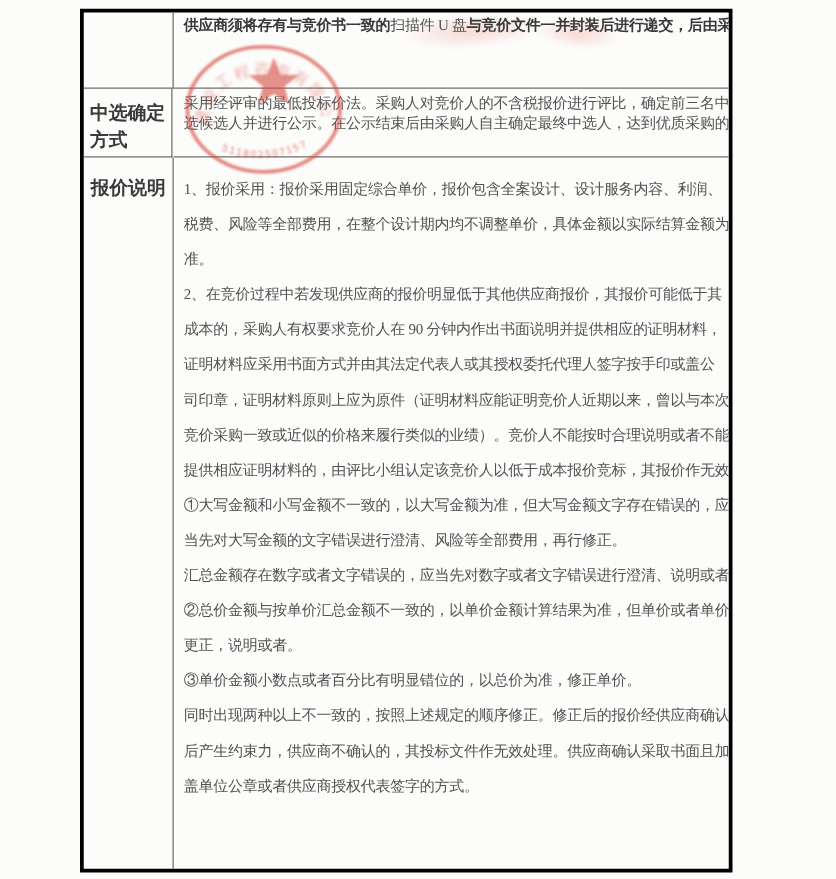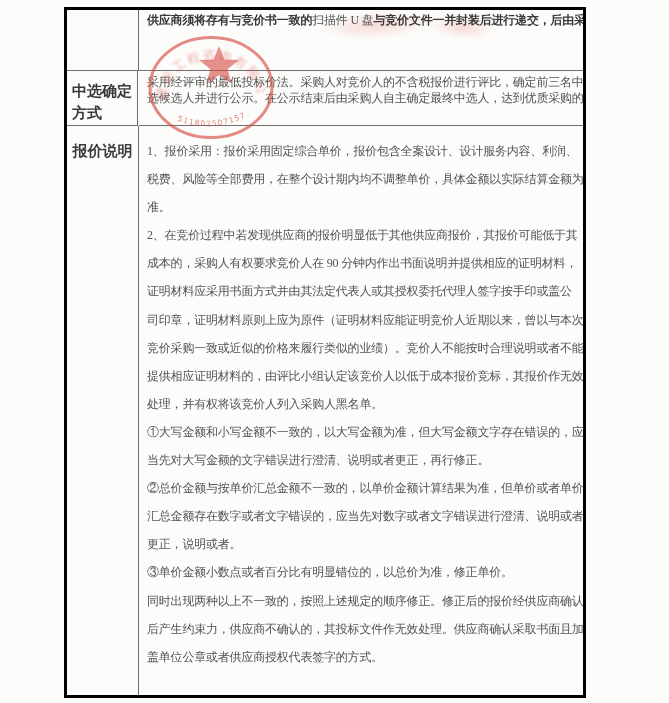--- a/index.html
+++ b/index.html
@@ -64,25 +64,24 @@
     <div class="cell content-cell content-r3">
       <div class="line">1、报价采用：报价采用固定综合单价，报价包含全案设计、设计服务内容、利润、</div>
       <div class="line">税费、风险等全部费用，在整个设计期内均不调整单价，具体金额以实际结算金额为</div>
       <div class="line">准。</div>
       <div class="line">2、在竞价过程中若发现供应商的报价明显低于其他供应商报价，其报价可能低于其</div>
       <div class="line">成本的，采购人有权要求竞价人在 90 分钟内作出书面说明并提供相应的证明材料，</div>
       <div class="line">证明材料应采用书面方式并由其法定代表人或其授权委托代理人签字按手印或盖公</div>
       <div class="line">司印章，证明材料原则上应为原件（证明材料应能证明竞价人近期以来，曾以与本次</div>
       <div class="line">竞价采购一致或近似的价格来履行类似的业绩）。竞价人不能按时合理说明或者不能</div>
       <div class="line">提供相应证明材料的，由评比小组认定该竞价人以低于成本报价竞标，其报价作无效</div>
-      <div class="line">处理，并有权将该竞价人列入采购人黑名单。</div>
       <div class="line">①大写金额和小写金额不一致的，以大写金额为准，但大写金额文字存在错误的，应</div>
-      <div class="line">当先对大写金额的文字错误进行澄清、说明或者更正，再行修正。</div>
+      <div class="line">当先对大写金额的文字错误进行澄清、风险等全部费用，再行修正。</div>
+      <div class="line">汇总金额存在数字或者文字错误的，应当先对数字或者文字错误进行澄清、说明或者</div>
       <div class="line">②总价金额与按单价汇总金额不一致的，以单价金额计算结果为准，但单价或者单价</div>
-      <div class="line">汇总金额存在数字或者文字错误的，应当先对数字或者文字错误进行澄清、说明或者</div>
       <div class="line">更正，说明或者。</div>
       <div class="line">③单价金额小数点或者百分比有明显错位的，以总价为准，修正单价。</div>
       <div class="line">同时出现两种以上不一致的，按照上述规定的顺序修正。修正后的报价经供应商确认</div>
       <div class="line">后产生约束力，供应商不确认的，其投标文件作无效处理。供应商确认采取书面且加</div>
       <div class="line">盖单位公章或者供应商授权代表签字的方式。</div>
     </div>
   </div>
 
   <svg class="stamp" viewBox="0 0 132 112">
     <defs>

